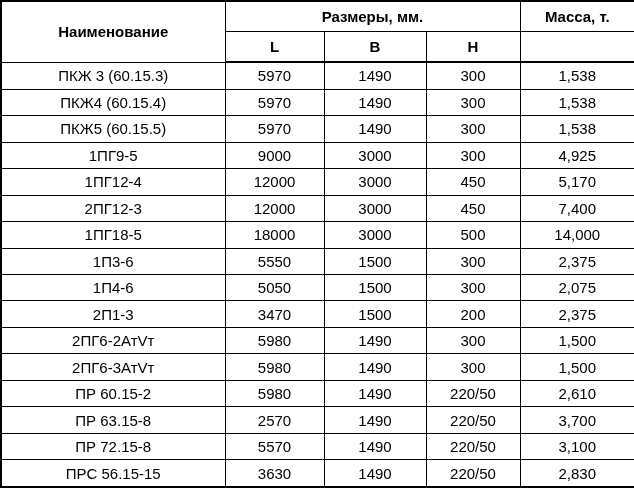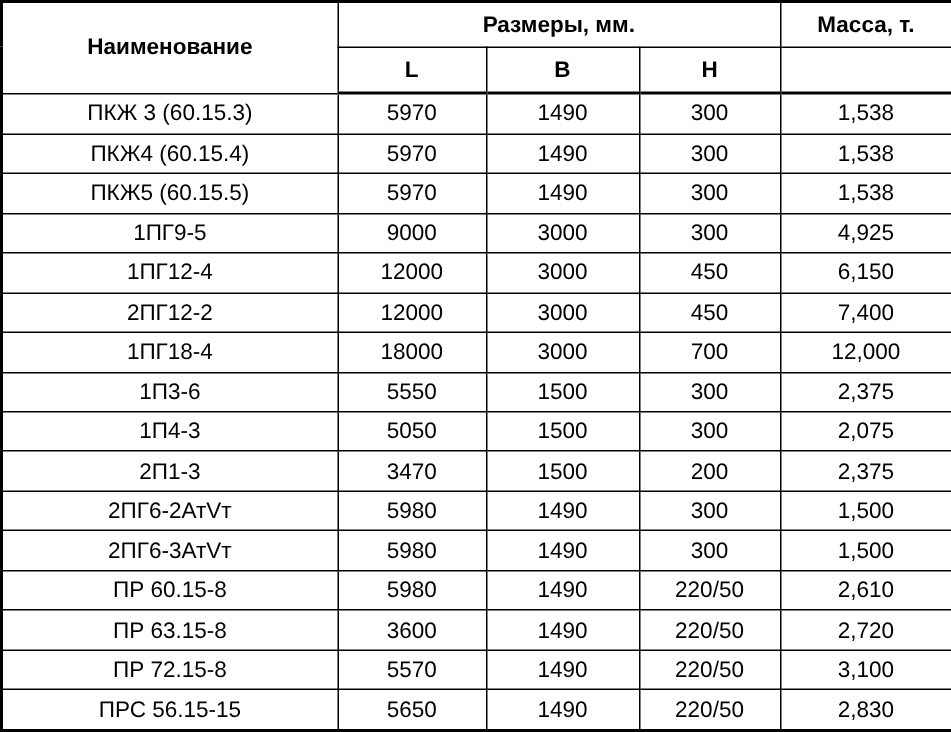--- a/index.html
+++ b/index.html
@@ -103,45 +103,45 @@
         <td>9000</td>
         <td>3000</td>
         <td>300</td>
         <td>4,925</td>
       </tr>
       <tr>
         <td>1ПГ12-4</td>
         <td>12000</td>
         <td>3000</td>
         <td>450</td>
-        <td>6,150</td>
+        <td>5,170</td>
       </tr>
       <tr>
-        <td>2ПГ12-2</td>
+        <td>2ПГ12-3</td>
         <td>12000</td>
         <td>3000</td>
         <td>450</td>
         <td>7,400</td>
       </tr>
       <tr>
-        <td>1ПГ18-4</td>
+        <td>1ПГ18-5</td>
         <td>18000</td>
         <td>3000</td>
-        <td>700</td>
-        <td>12,000</td>
+        <td>500</td>
+        <td>14,000</td>
       </tr>
       <tr>
         <td>1П3-6</td>
         <td>5550</td>
         <td>1500</td>
         <td>300</td>
         <td>2,375</td>
       </tr>
       <tr>
-        <td>1П4-3</td>
+        <td>1П4-6</td>
         <td>5050</td>
         <td>1500</td>
         <td>300</td>
         <td>2,075</td>
       </tr>
       <tr>
         <td>2П1-3</td>
         <td>3470</td>
         <td>1500</td>
         <td>200</td>
@@ -155,42 +155,42 @@
         <td>1,500</td>
       </tr>
       <tr>
         <td>2ПГ6-3АтVт</td>
         <td>5980</td>
         <td>1490</td>
         <td>300</td>
         <td>1,500</td>
       </tr>
       <tr>
-        <td>ПР 60.15-8</td>
+        <td>ПР 60.15-2</td>
         <td>5980</td>
         <td>1490</td>
         <td>220/50</td>
         <td>2,610</td>
       </tr>
       <tr>
         <td>ПР 63.15-8</td>
-        <td>3600</td>
+        <td>2570</td>
         <td>1490</td>
         <td>220/50</td>
-        <td>2,720</td>
+        <td>3,700</td>
       </tr>
       <tr>
         <td>ПР 72.15-8</td>
         <td>5570</td>
         <td>1490</td>
         <td>220/50</td>
         <td>3,100</td>
       </tr>
       <tr>
         <td>ПРС 56.15-15</td>
-        <td>5650</td>
+        <td>3630</td>
         <td>1490</td>
         <td>220/50</td>
         <td>2,830</td>
       </tr>
     </tbody>
   </table>
 </div>
 
 </body></html>

